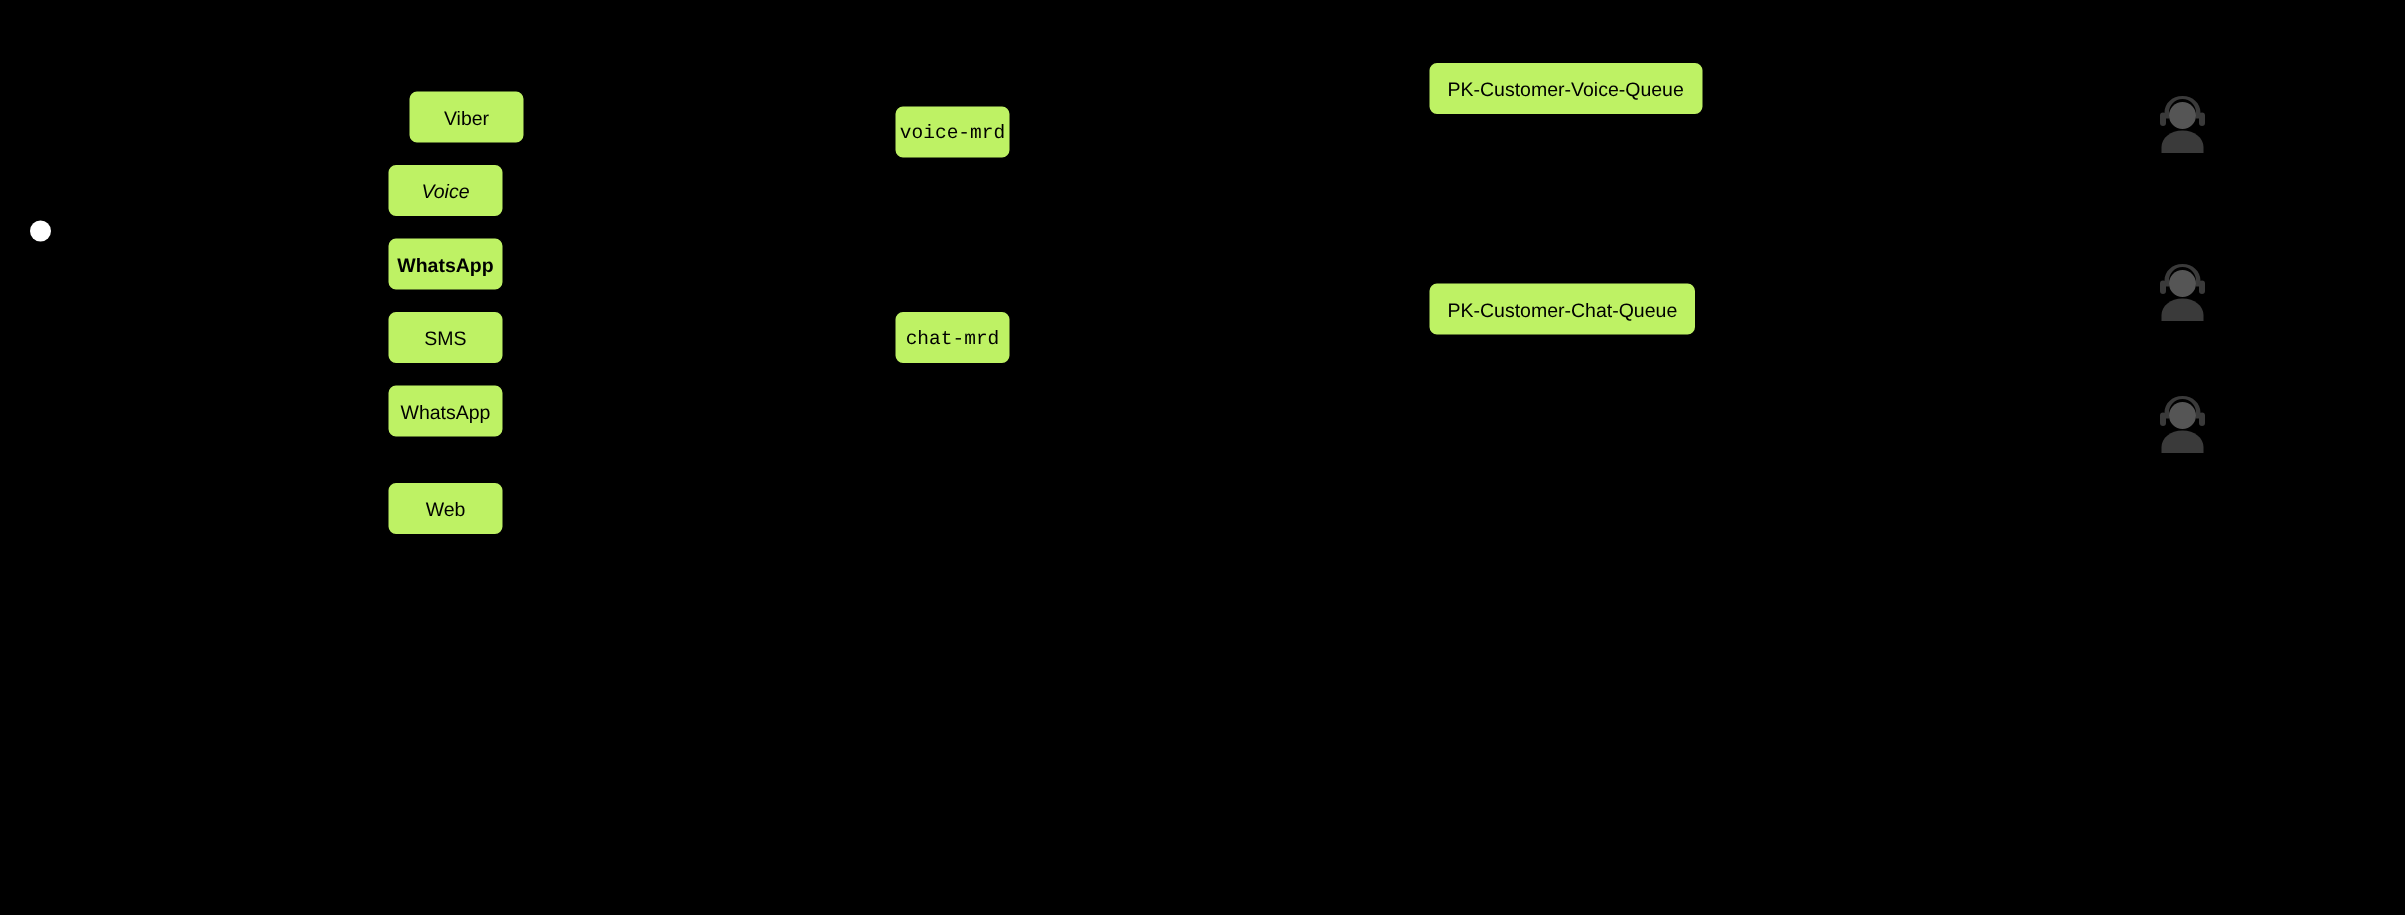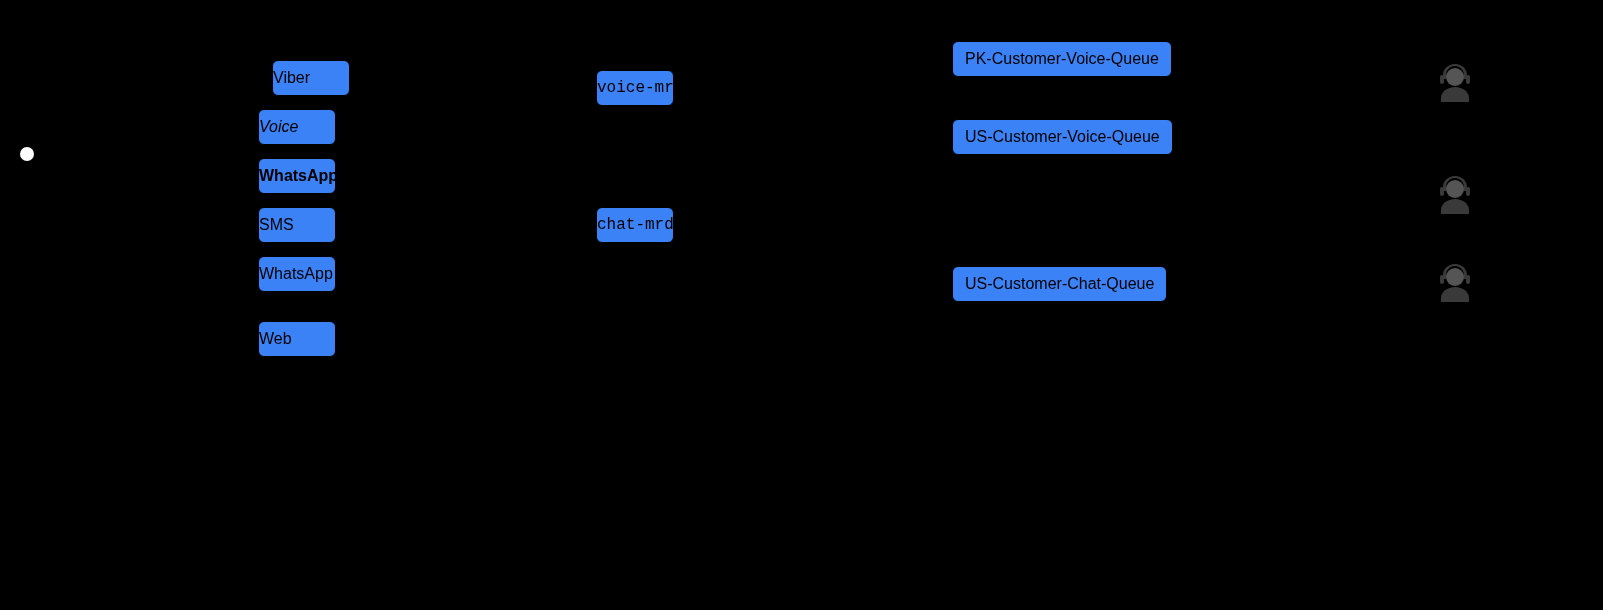--- a/index.html
+++ b/index.html
@@ -13,28 +13,28 @@
     position: relative;
     overflow: hidden;
     font-family: "Liberation Sans", sans-serif;
   }
   .canvas {
     position: absolute;
     inset: 0;
   }
   .node {
     position: absolute;
-    background: #3b82f6;
+    background: #bef264;
     border: 1px solid #000000;
     border-radius: 6px;
     color: #000000;
     display: flex;
     align-items: center;
-    justify-content: flex-start;
-    font-size: 16px;
+    justify-content: center;
+    font-size: 13px;
     line-height: 1;
     box-sizing: border-box;
     white-space: nowrap;
   }
   .channel-node { width: 78px; height: 36px; }
   .mrd-node { width: 78px; height: 36px; font-family: Liberation Mono, monospace; }
   .queue-node { height: 36px; padding: 0 12px; }
   .source-dot {
     position: absolute;
     width: 14px;
@@ -78,25 +78,22 @@
   <div class="node mrd-node" style="left:596px; top:70px;">
     <span>voice-mrd</span>
   </div>
   <div class="node mrd-node" style="left:596px; top:207px;">
     <span>chat-mrd</span>
   </div>
 
   <div class="node queue-node" style="left:952px; top:41px;">
     <span>PK-Customer-Voice-Queue</span>
   </div>
-  <div class="node queue-node" style="left:952px; top:119px;">
-    <span>US-Customer-Voice-Queue</span>
-  </div>
-  <div class="node queue-node" style="left:952px; top:266px;">
-    <span>US-Customer-Chat-Queue</span>
+  <div class="node queue-node" style="left:952px; top:188px;">
+    <span>PK-Customer-Chat-Queue</span>
   </div>
 
   <div class="agent-icon" style="left:1433px; top:60px;">
     <svg width="44" height="44" viewBox="0 0 44 44" aria-hidden="true">
       <path d="M22 4c-7 0-12 5-12 11v4h3v-4c0-5 4-9 9-9s9 4 9 9v4h3v-4c0-6-5-11-12-11z" fill="#3a3a3a"></path>
       <circle cx="22" cy="17" r="9" fill="#555555"></circle>
       <rect x="7" y="15" width="4" height="9" rx="2" fill="#3a3a3a"></rect>
       <rect x="33" y="15" width="4" height="9" rx="2" fill="#3a3a3a"></rect>
       <path d="M22 27c-8 0-14 5-14 11v4h28v-4c0-6-6-11-14-11z" fill="#3a3a3a"></path>
     </svg>

